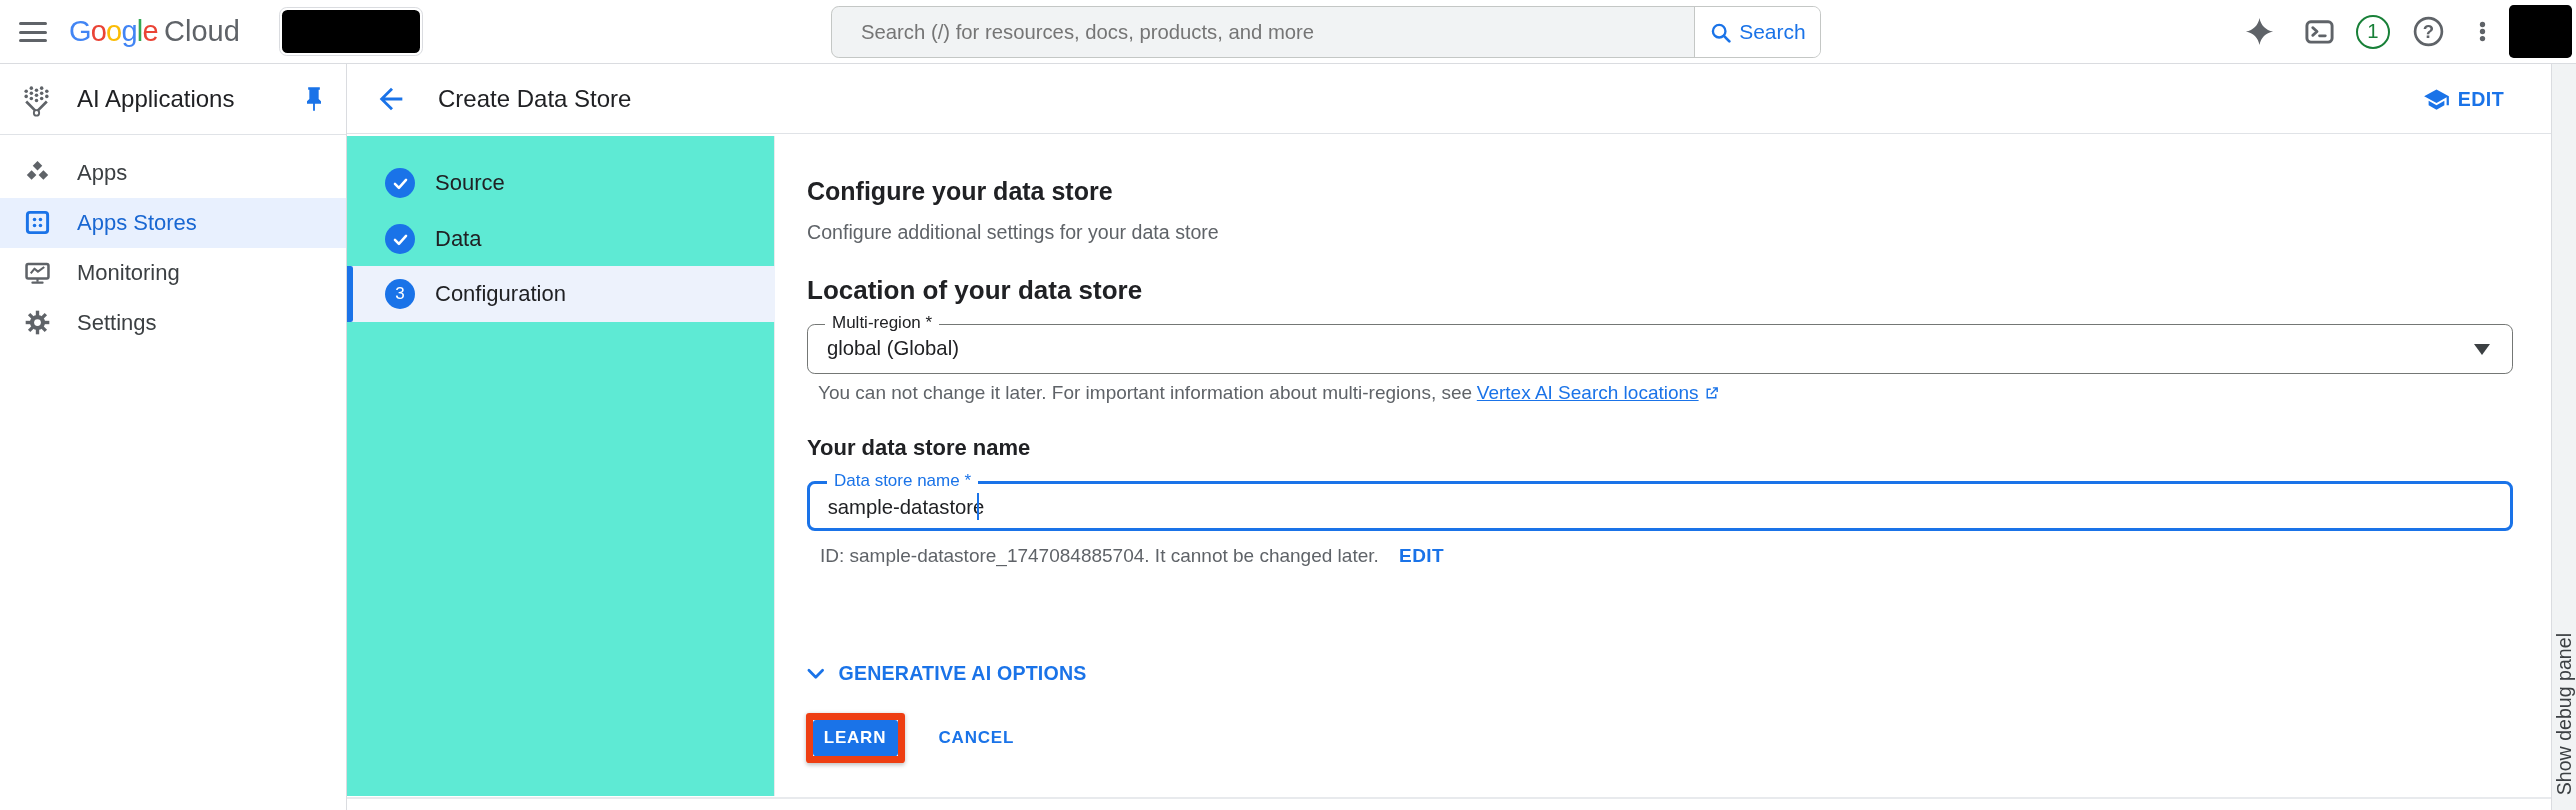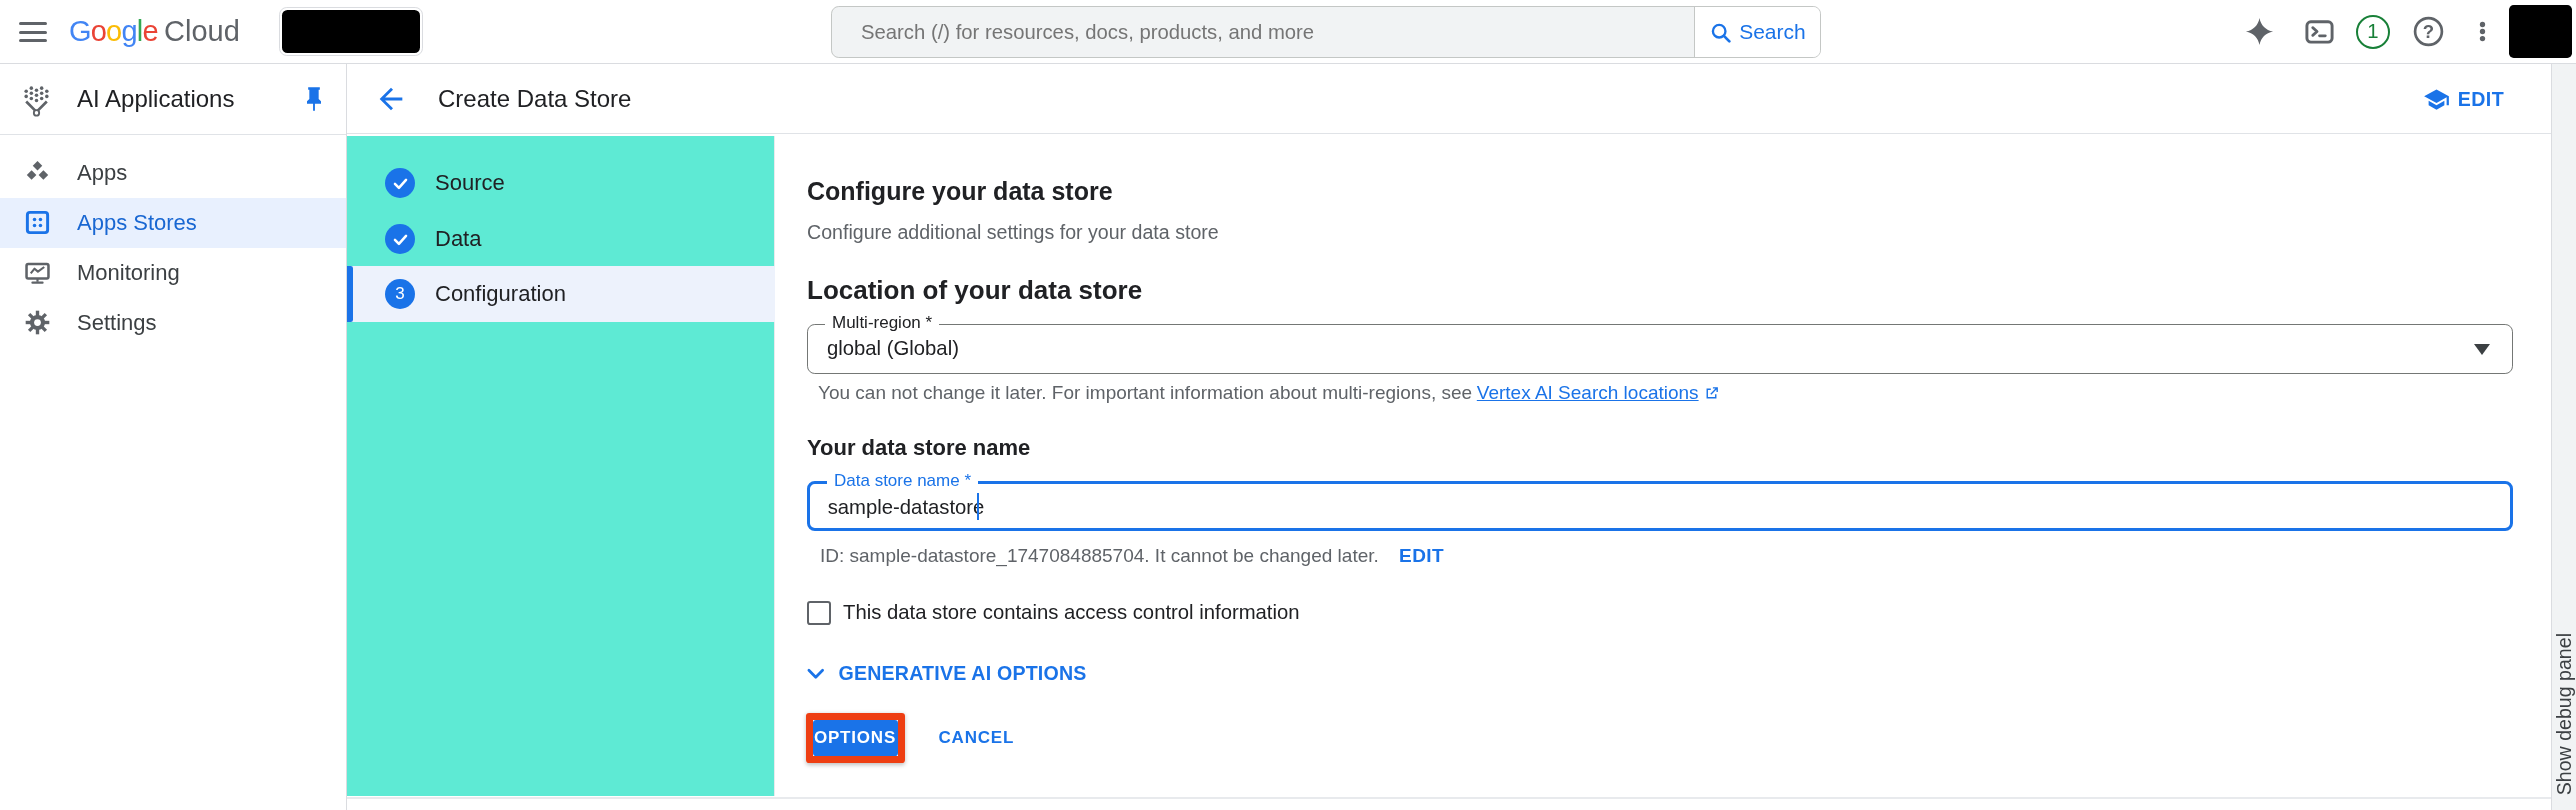--- a/index.html
+++ b/index.html
@@ -312,35 +312,31 @@
     <div class="abs f field field2">
       <span class="flabel">Data store name *</span>
       <input type="text" value="sample-datastore" style="">
       <span class="caret"></span>
     </div>
     <div class="abs helper2">
       <span>ID: sample-datastore_1747084885704. It cannot be changed later.</span>
       <span class="edit-btn">EDIT</span>
     </div>
 
-    <div class="abs f cbrow">
-      <span class="cbox"></span>
-      <span class="cblbl">This data store contains access control information</span>
-    </div>
 
     <div class="abs genai">
       <svg width="23.5" height="23.5" viewBox="0 0 24 24">
         <polyline points="5,8.5 12,15.5 19,8.5" fill="none" stroke="#1a73e8" stroke-width="2.8" stroke-linecap="round" stroke-linejoin="round"></polyline>
       </svg>
       <span class="lbl">GENERATIVE AI OPTIONS</span>
     </div>
 
     <div class="abs btnrow">
       <div class="create-hl">
-        <div class="create-btn">OPTIONS</div>
+        <div class="create-btn">LEARN</div>
       </div>
       <span class="cancel-btn">CANCEL</span>
     </div>
   </div>
 
   <div class="abs bottom-divider"></div>
 
   <div class="abs debug-strip">
     <span class="debug-lbl">Show debug panel</span>
   </div>

